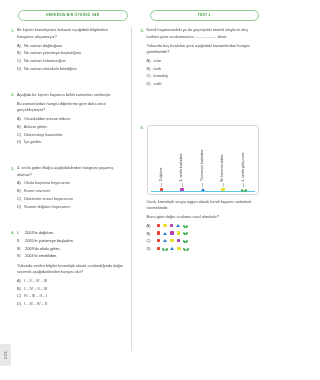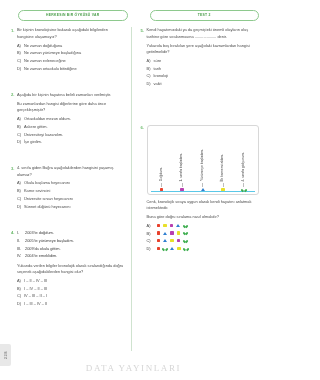--- a/index.html
+++ b/index.html
@@ -436,15 +436,14 @@
         </div>
       </div>
 
     </div>
   </div>
 
   <div class="pagenum">
     <span>228</span>
   </div>
 
-  <div class="watermark">DATA YAYINLARI</div>
 
 </div>
 
 </body></html>

